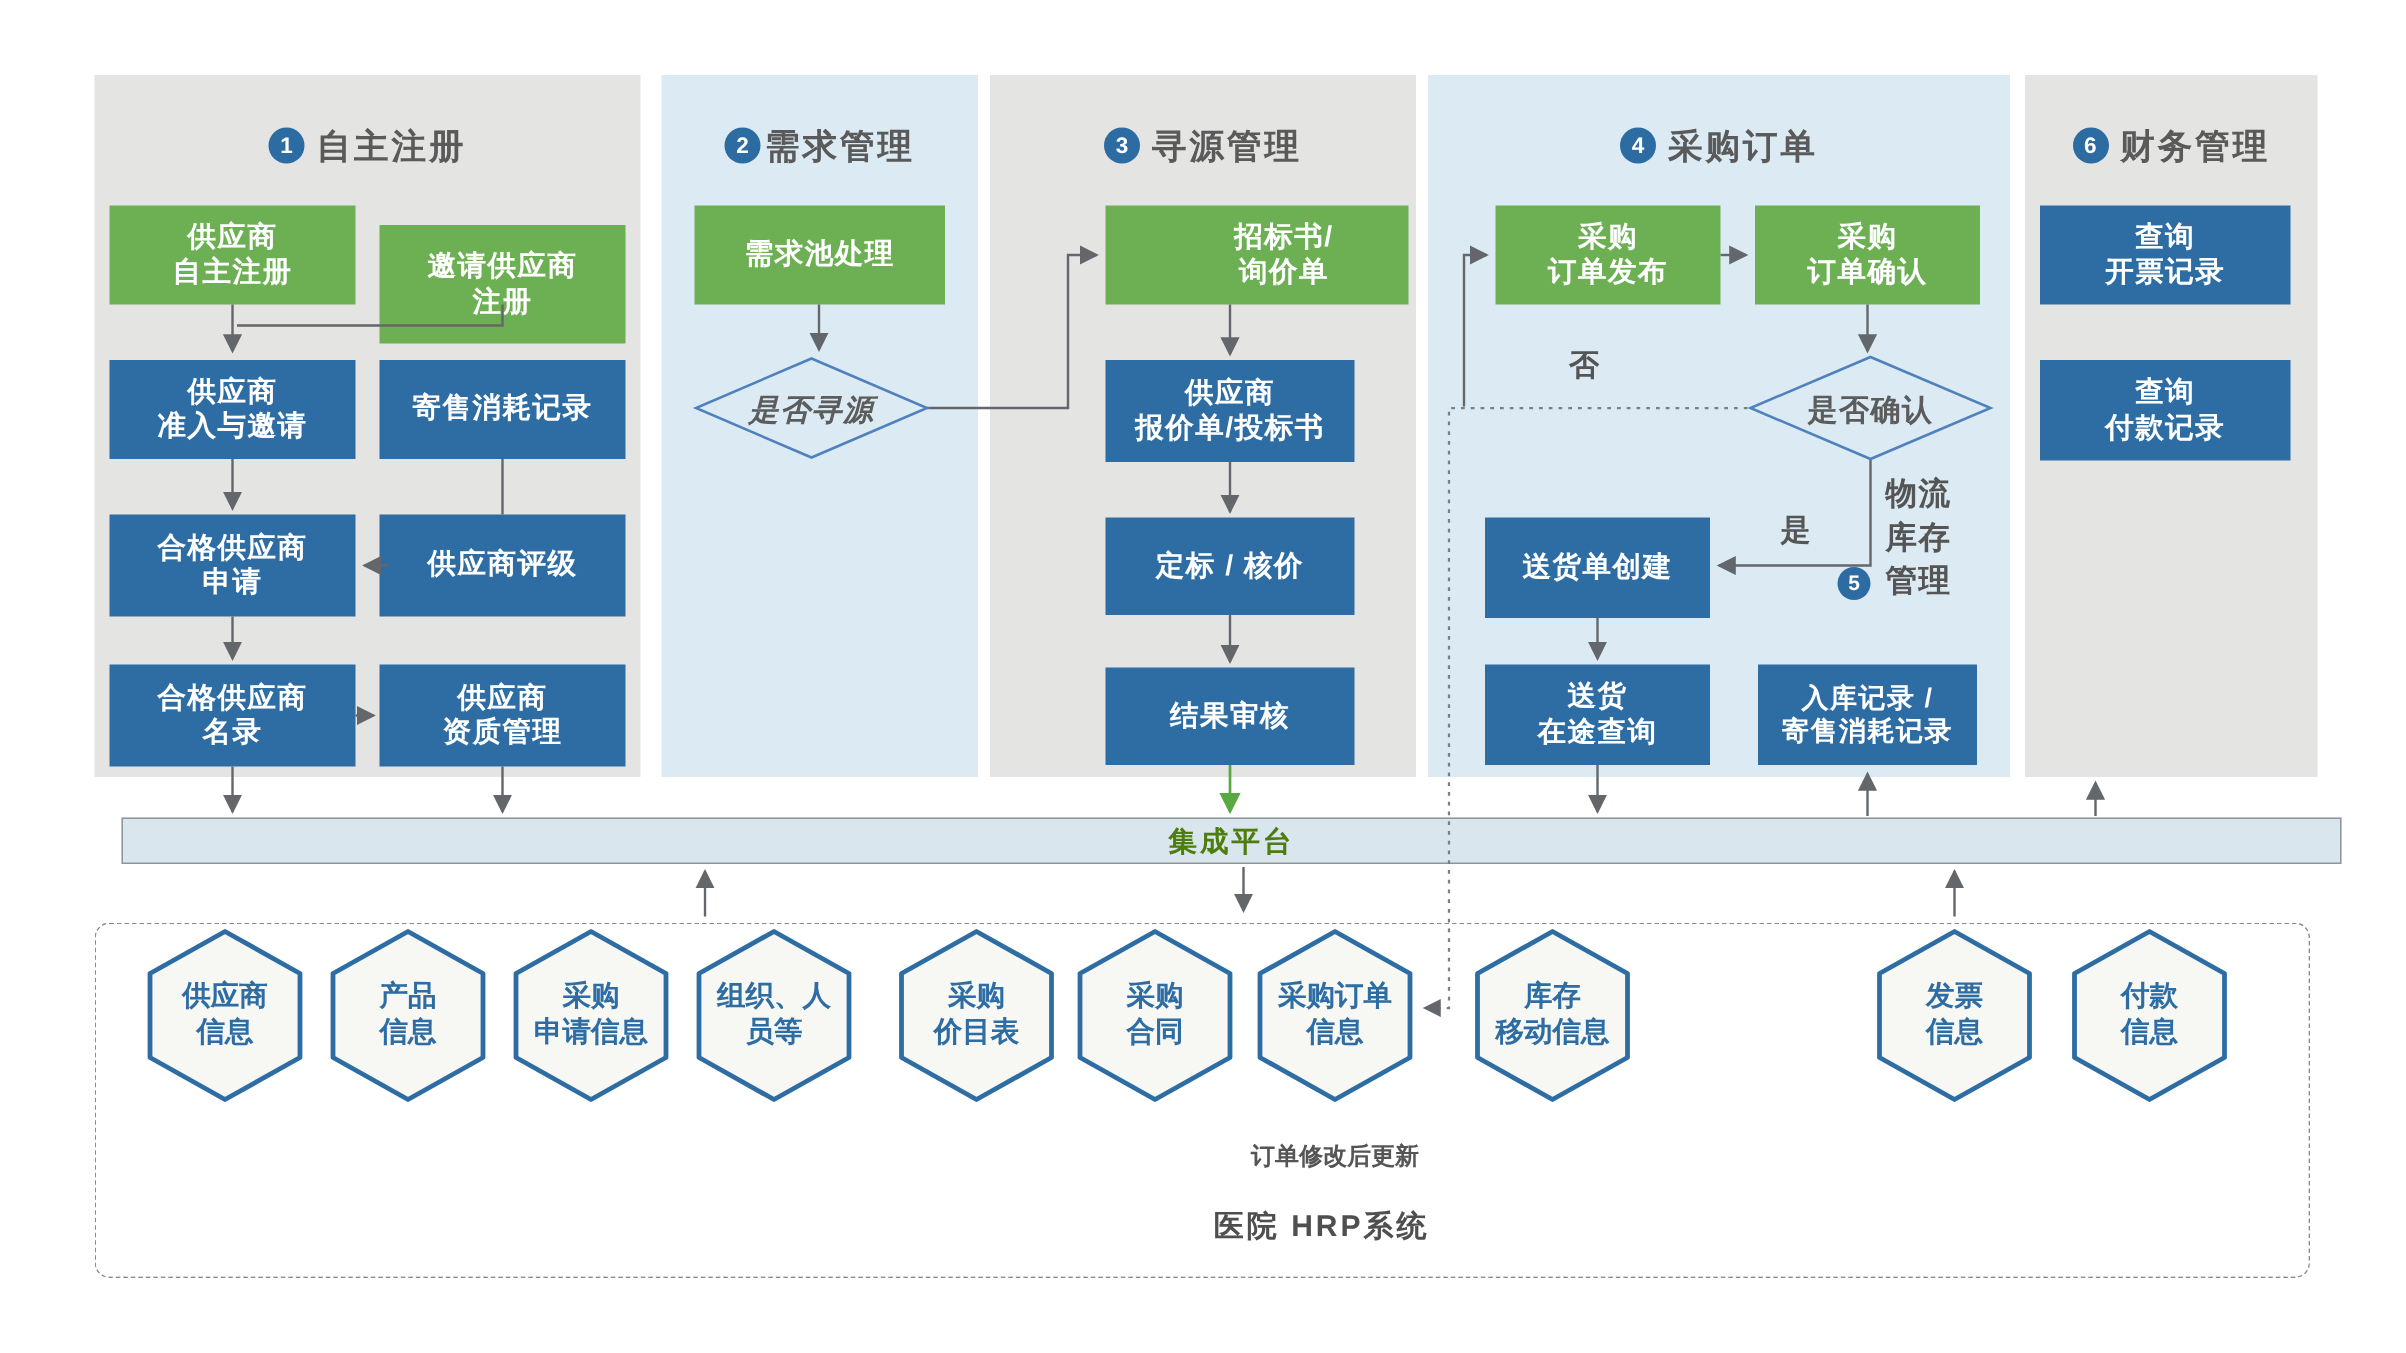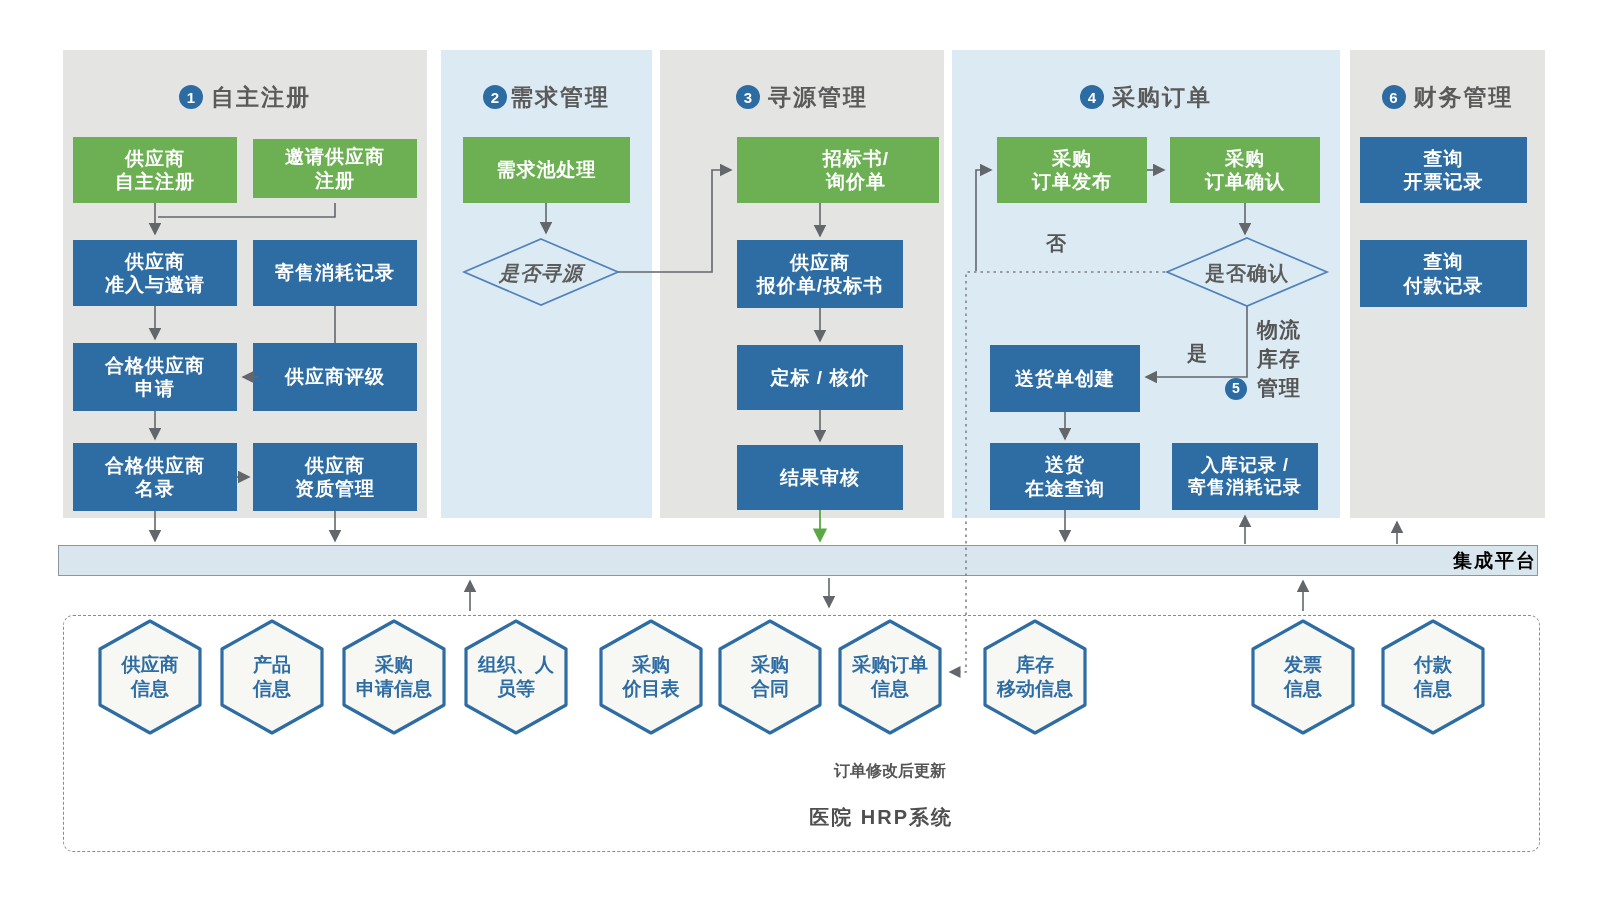--- a/index.html
+++ b/index.html
@@ -12,23 +12,23 @@
               font-size:23px;font-weight:bold;color:#5a5a5a;letter-spacing:2px;}
   .badge{display:inline-flex;align-items:center;justify-content:center;width:24px;height:24px;border-radius:50%;
          background:#2d6ca3;color:#fff;font-size:15px;font-weight:bold;letter-spacing:0;margin-right:8px;flex:0 0 24px;}
   .box{position:absolute;display:flex;align-items:center;justify-content:center;text-align:center;
        color:#fff;font-weight:bold;font-size:19px;line-height:1.22;white-space:pre-line;letter-spacing:1px;z-index:2;}
   .box.green{background:#6db054;}
   .box.blue{background:#2e6da4;}
   .diamond-label{position:absolute;width:160px;text-align:center;font-size:20px;font-weight:bold;color:#5c5c5c;
                  letter-spacing:1px;z-index:4;}
   .edge-label{position:absolute;font-size:20px;font-weight:bold;color:#555;z-index:4;}
-  .bar{position:absolute;left:58px;top:545px;width:1480px;height:31px;background:#d9e6ed;border:1.5px solid #8e959b;
-       box-sizing:border-box;display:flex;align-items:center;justify-content:flex-end;
-       font-size:19px;font-weight:bold;color:#000000;letter-spacing:2px;z-index:1;}
+  .bar{position:absolute;left:81px;top:545px;width:1480px;height:31px;background:#d9e6ed;border:1.5px solid #8e959b;
+       box-sizing:border-box;display:flex;align-items:center;justify-content:center;
+       font-size:19px;font-weight:bold;color:#4d7c0f;letter-spacing:2px;z-index:1;}
   .hrp-box{position:absolute;left:63px;top:615px;width:1477px;height:237px;border:1.6px dashed #8b8b8b;
            border-radius:10px;box-sizing:border-box;z-index:0;}
   .hex{position:absolute;width:106px;height:118px;z-index:2;}
   .hex svg{position:absolute;left:0;top:0;}
   .hex-label{position:absolute;left:0;top:0;width:106px;height:118px;display:flex;align-items:center;justify-content:center;
              text-align:center;color:#2e6da4;font-size:19px;font-weight:bold;line-height:1.25;white-space:pre-line;}
   .hrp-note{position:absolute;left:810px;top:761px;width:160px;text-align:center;
             font-size:16px;font-weight:bold;color:#555;z-index:3;}
   .hrp-title{position:absolute;left:653px;top:804px;width:300px;text-align:right;
              font-size:20px;font-weight:bold;color:#4f4f4f;letter-spacing:2px;z-index:3;}
@@ -66,21 +66,21 @@
     <span class="badge">4</span>
     <span>采购订单</span>
   </div>
   <div class="sec-header" style="left:1350px;width:195px;">
     <span class="badge">6</span>
     <span>财务管理</span>
   </div>
 
   <div class="box green" style="left:73px;top:137px;width:164px;height:66px;">供应商
 自主注册</div>
-  <div class="box green" style="left:253px;top:139px;width:164px;height:59px;">邀请供应商
+  <div class="box green" style="left:253px;top:150px;width:164px;height:79px;">邀请供应商
 注册</div>
   <div class="box blue" style="left:73px;top:240px;width:164px;height:66px;">供应商
 准入与邀请</div>
   <div class="box blue" style="left:253px;top:240px;width:164px;height:66px;">寄售消耗记录</div>
   <div class="box blue" style="left:73px;top:343px;width:164px;height:68px;">合格供应商
 申请</div>
   <div class="box blue" style="left:253px;top:343px;width:164px;height:68px;">供应商评级</div>
   <div class="box blue" style="left:73px;top:443px;width:164px;height:68px;">合格供应商
 名录</div>
   <div class="box blue" style="left:253px;top:443px;width:164px;height:68px;">供应商

